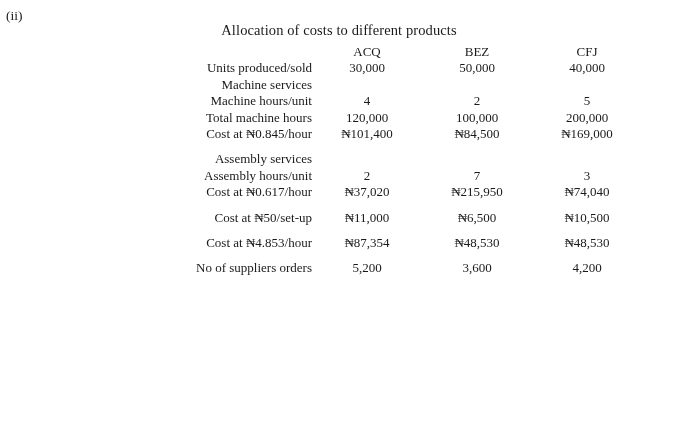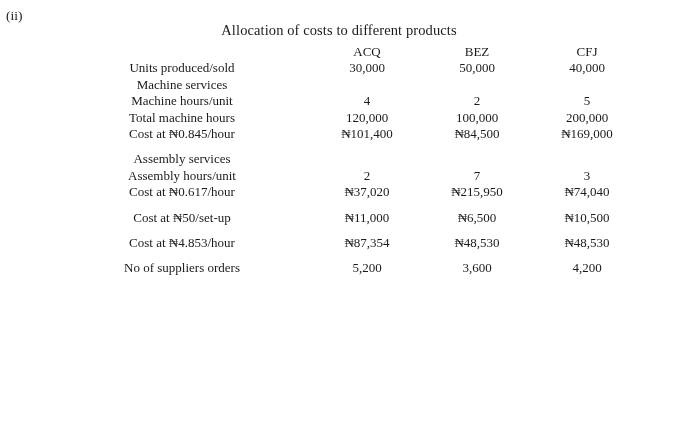--- a/index.html
+++ b/index.html
@@ -49,21 +49,21 @@
   table.alloc td, table.alloc th {
     padding: 0;
     margin: 0;
     vertical-align: bottom;
     font-weight: normal;
     line-height: 16.4px;
     white-space: nowrap;
   }
   td.label, th.label {
     width: 260px;
-    text-align: center;
+    text-align: right;
     padding-right: 6px;
   }
   td.num, th.num {
     width: 110px;
     text-align: center;
     padding-right: 14px;
   }
   th.num {
     text-align: center;
     padding-right: 14px;

